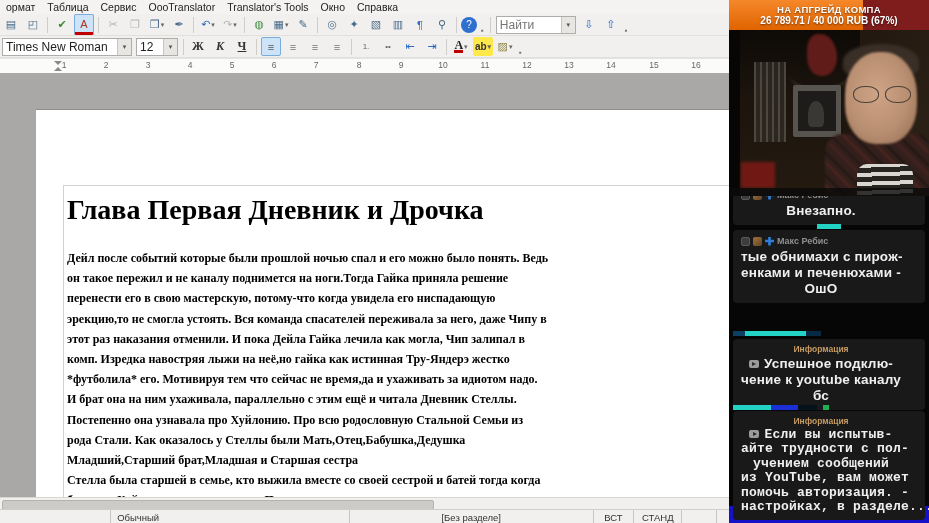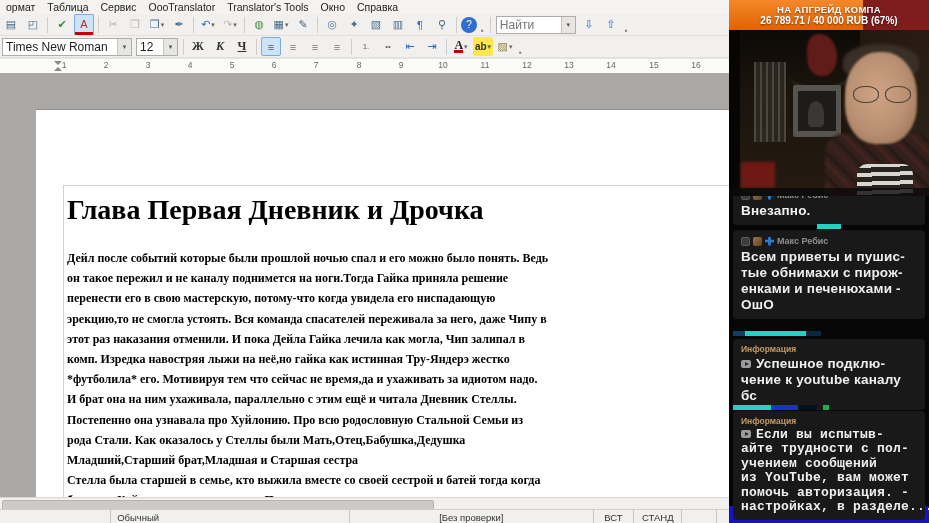--- a/index.html
+++ b/index.html
@@ -118,21 +118,21 @@
             border-radius:18px 10px 0 0;}
   .cam-stripes{position:absolute;left:128px;top:134px;width:56px;height:32px;filter:blur(.5px);
             background:repeating-linear-gradient(178deg,#d9d5cf 0 4px,#26241f 4px 9px);
             border-radius:10px 10px 0 0;}
   .cam-bottom-strip{position:absolute;left:0;top:158px;width:200px;height:8px;background:rgba(10,10,10,.8);}
   .cam-red{position:absolute;left:12px;top:132px;width:34px;height:26px;background:#7e1a16;
            filter:blur(1.5px);opacity:.85;}
 
   .chat{position:absolute;left:4px;top:184px;width:192px;z-index:2;}
   .chat-card{position:absolute;left:0;width:192px;background:#191919;border-radius:4px;
-             padding:5px 24px 6px 8px;box-sizing:border-box;color:#efefef;}
+             padding:5px 24px 6px 8px;box-sizing:border-box;color:#efefef;text-align:center;}
   .chat-author-row{display:flex;align-items:center;gap:3px;height:12px;margin-bottom:2px;}
   .badge{width:9px;height:9px;border-radius:2px;flex:none;}
   .badge-mod{background:#3d3d3d;border:1px solid #5a5a5a;box-sizing:border-box;}
   .badge-avatar{background:linear-gradient(135deg,#a3743f,#5e4426);}
   .badge-tool{background:#2d7fd6;clip-path:polygon(0 35%,35% 35%,35% 0,65% 0,65% 35%,100% 35%,100% 65%,65% 65%,65% 100%,35% 100%,35% 65%,0 65%);}
   .chat-author{font-size:9px;font-weight:bold;color:#8f8f8f;white-space:nowrap;}
   .chat-label{font-size:8.5px;font-weight:bold;color:#c59a63;margin-bottom:2px;}
   .chat-line{font-size:13.5px;font-weight:bold;line-height:16px;white-space:nowrap;letter-spacing:.2px;}
   .msg4 .chat-line{font-size:13px;line-height:14.4px;font-family:Liberation Mono, monospace;}
   .src-icon{display:inline-block;width:10px;height:8px;background:#9b9b9b;border-radius:2px;
@@ -278,21 +278,21 @@
     </div>
   </div>
 
   <div class="hscroll">
     <div class="hscroll-thumb"></div>
   </div>
 
   <div class="statusbar">
     <div class="sb-cell sb-c0"></div>
     <div class="sb-cell sb-c1">Обычный</div>
-    <div class="sb-cell sb-c2">[Без проверки]</div>
+    <div class="sb-cell sb-c2">[Без разделе]</div>
     <div class="sb-cell sb-c3">ВСТ</div>
     <div class="sb-cell sb-c4">СТАНД</div>
     <div class="sb-cell sb-c5"></div>
     <div class="sb-cell sb-c6"></div>
   </div>
 </div>
 
 <div id="overlay">
 
   <div class="goal">
@@ -337,21 +337,20 @@
 
     <div class="chat-divider div1 d1"></div>
 
     <div class="chat-card msg2">
       <div class="chat-author-row">
         <span class="badge badge-mod"></span>
         <span class="badge badge-avatar"></span>
         <span class="badge badge-tool"></span>
         <span class="chat-author">Макс Ребис</span>
       </div>
-      <div class="chat-line">Всем приветы и пушис-</div>
       <div class="chat-line">тые обнимахи с пирож-</div>
       <div class="chat-line">енками и печенюхами -</div>
       <div class="chat-line">ОшО</div>
     </div>
 
     <div class="chat-divider div2 d2"></div>
 
     <div class="chat-card msg3">
       <div class="chat-label">Информация</div>
       <div class="chat-line"><span class="src-icon"></span><span>Успешное подклю-</span></div>

